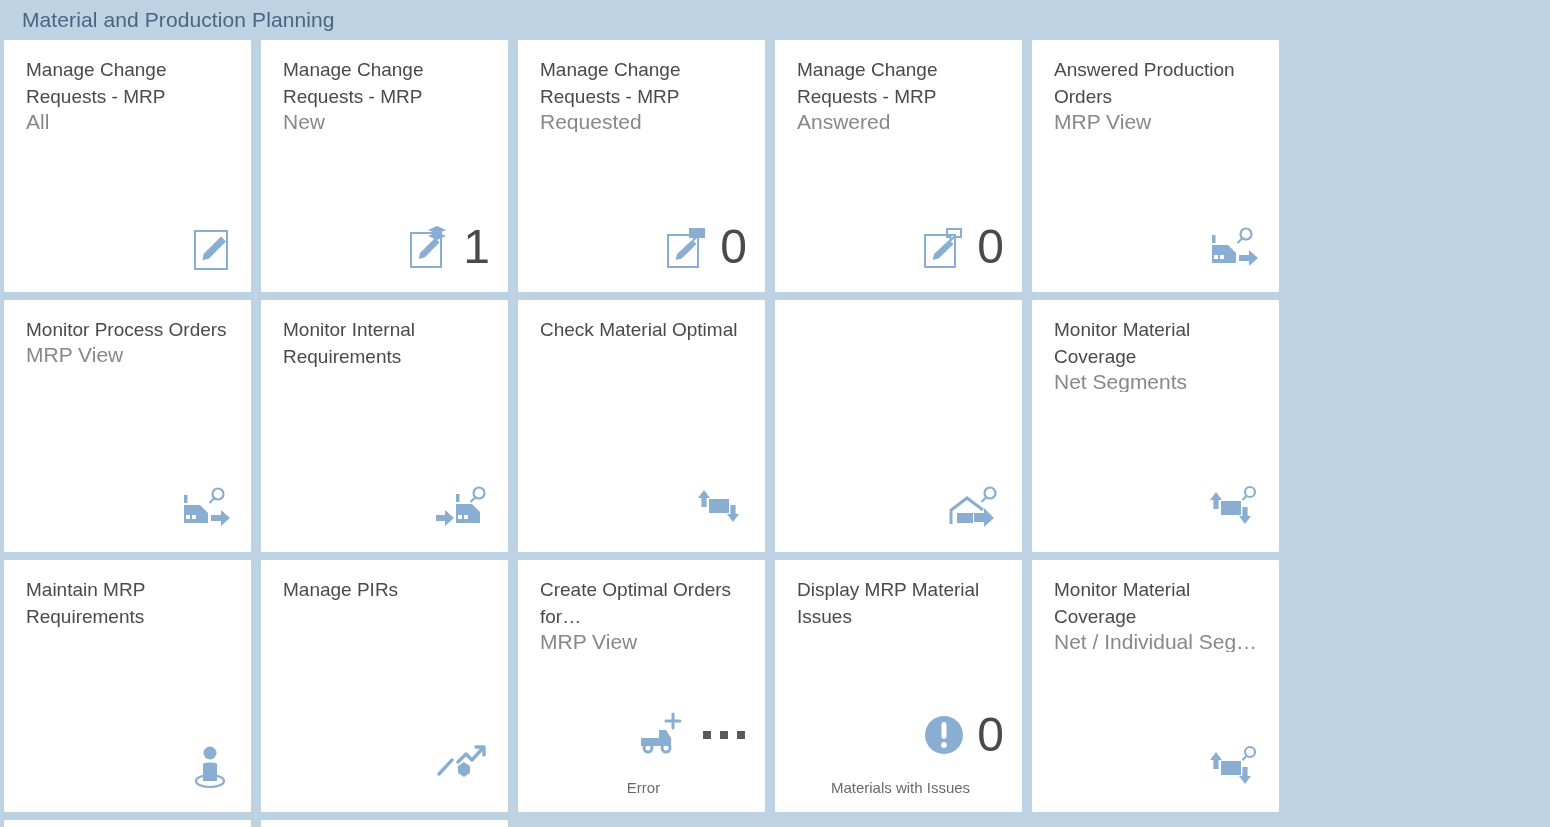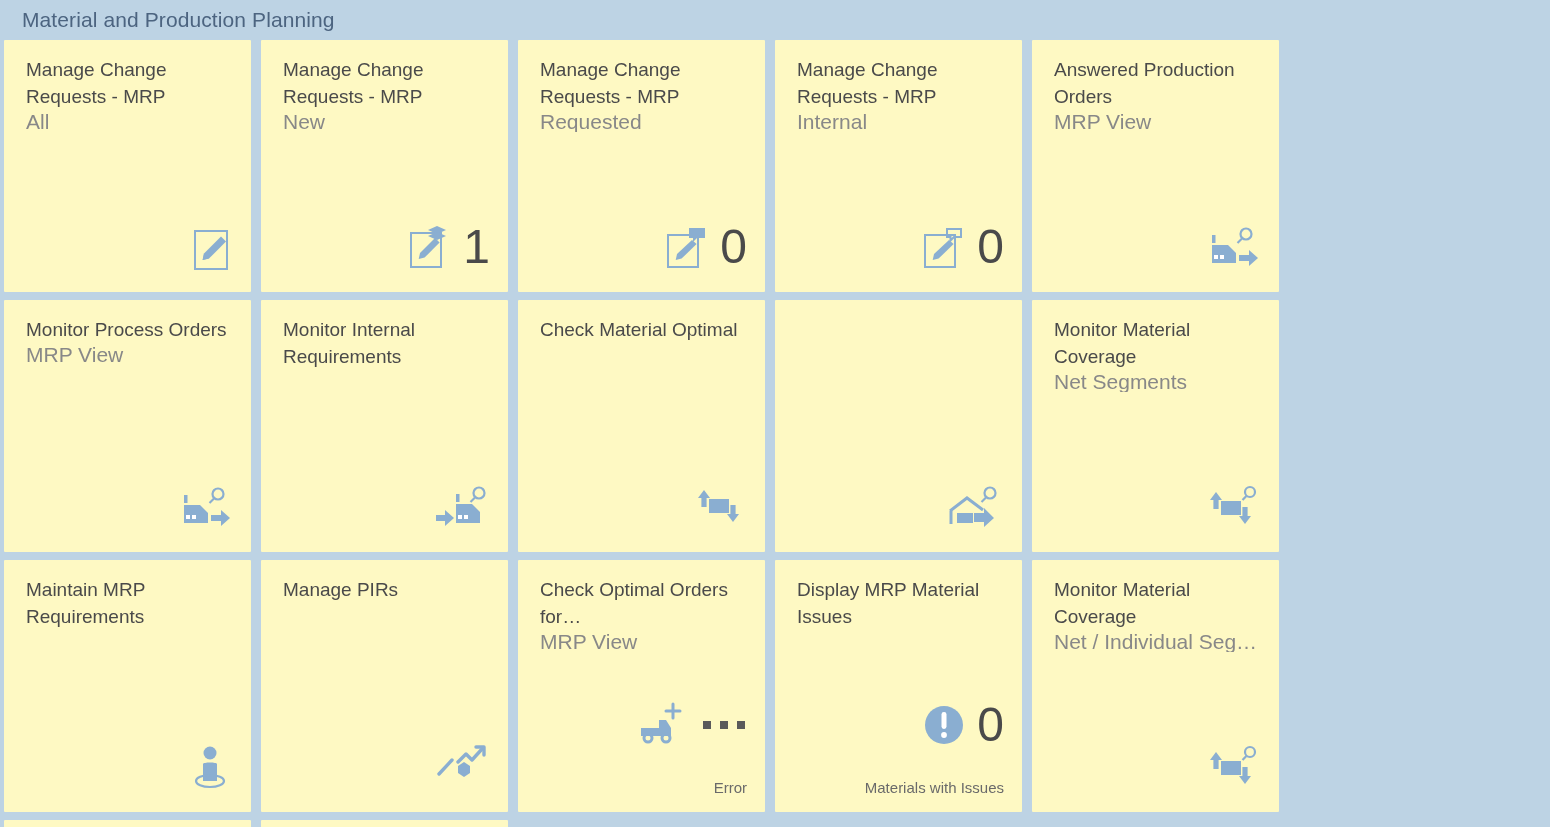--- a/index.html
+++ b/index.html
@@ -46,21 +46,21 @@
     width: 247px;
     height: 252px;
     margin: 0 10px 8px 0;
     position: relative;
   }
   .tile-slot.empty { visibility: hidden; }
 
   .tile {
     width: 100%;
     height: 100%;
-    background: #fef9c3;
+    background: #ffffff;
     box-sizing: border-box;
     position: relative;
     cursor: pointer;
     border-radius: 1px;
   }
 
   .tile-head {
     padding: 16px 18px 0 22px;
   }
   .tile-title {
@@ -99,25 +99,25 @@
     gap: 10px;
     min-height: 62px;
   }
   .kpi-number {
     font-size: 48px;
     line-height: 50px;
     color: #4a4a4a;
     font-weight: 400;
   }
   .kpi-footer {
-    text-align: right;
+    text-align: center;
     font-size: 15px;
     line-height: 20px;
     color: #6a6a6a;
-    margin-top: 22px;
+    margin-top: 12px;
     white-space: nowrap;
     overflow: hidden;
   }
   .kpi-footer:empty { display: none; }
 
   .icon-only-row {
     display: flex;
     align-items: center;
     justify-content: flex-end;
     min-height: 62px;
@@ -214,21 +214,21 @@
           </div>
 
         </div>
       </div>
     </div>
 
     <div class="tile-slot">
       <div class="tile">
         <div class="tile-head">
           <div class="tile-title">Manage Change Requests - MRP</div>
-          <div class="tile-subtitle">Internal</div>
+          <div class="tile-subtitle">Answered</div>
         </div>
         <div class="tile-body">
           <div class="kpi-row">
             <span>
               <svg class="ico" width="46" height="48" viewBox="0 0 46 48">
                 <rect x="4" y="12" width="30" height="32" class="sap-blue-stroke" stroke-width="2"></rect>
                 <path d="M28 17 L13 31 L11.7 37 L17.6 35.6 L32.6 21 Z" fill="#8aaed1"></path>
                 <path d="M26 6 H40 V14 H33 L29.5 17.5 V14 H26 Z" fill="none" stroke="#8aaed1" stroke-width="2"></path>
               </svg>
             </span>
@@ -420,21 +420,21 @@
             </span>
           </div>
 
         </div>
       </div>
     </div>
 
     <div class="tile-slot">
       <div class="tile">
         <div class="tile-head">
-          <div class="tile-title">Check Optimal Orders for…</div>
+          <div class="tile-title">Create Optimal Orders for…</div>
           <div class="tile-subtitle">MRP View</div>
         </div>
         <div class="tile-body">
           <div class="kpi-row">
             <span>
               <svg class="ico" width="56" height="50" viewBox="0 0 56 50">
                 <path d="M40 4 L40 18 M33 11 L47 11" stroke="#8aaed1" stroke-width="3" stroke-linecap="round"></path>
                 <path d="M8 28 L26 28 L26 20 L33 20 L38 28 L38 36 L8 36 Z" fill="#8aaed1"></path>
                 <circle cx="15" cy="38" r="4" fill="none" stroke="#8aaed1" stroke-width="3"></circle>
                 <circle cx="33" cy="38" r="4" fill="none" stroke="#8aaed1" stroke-width="3"></circle>

